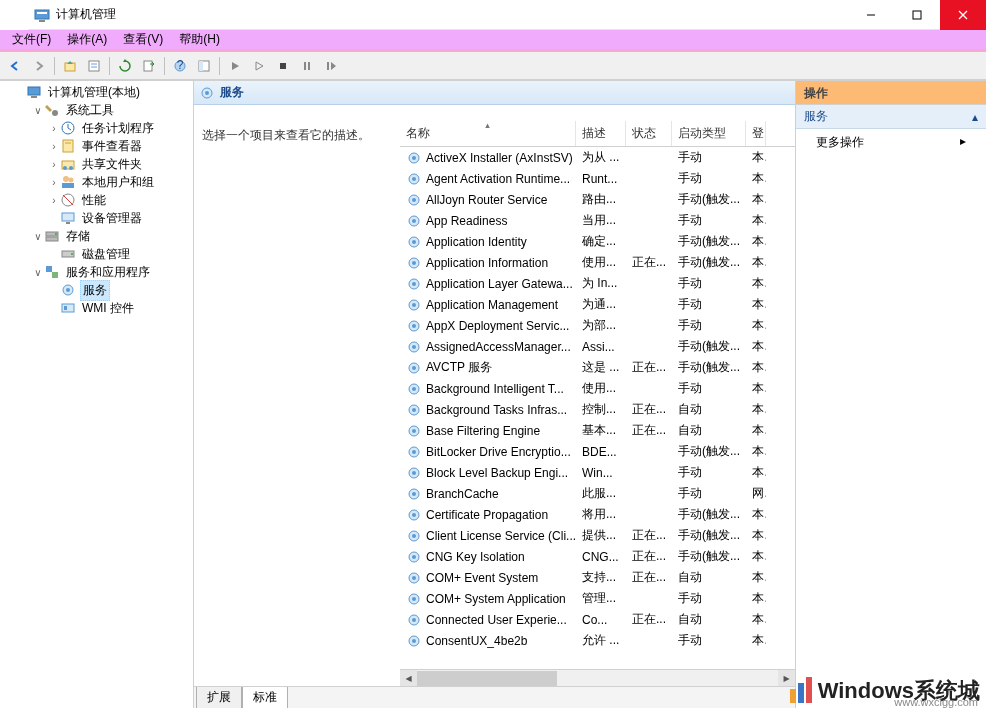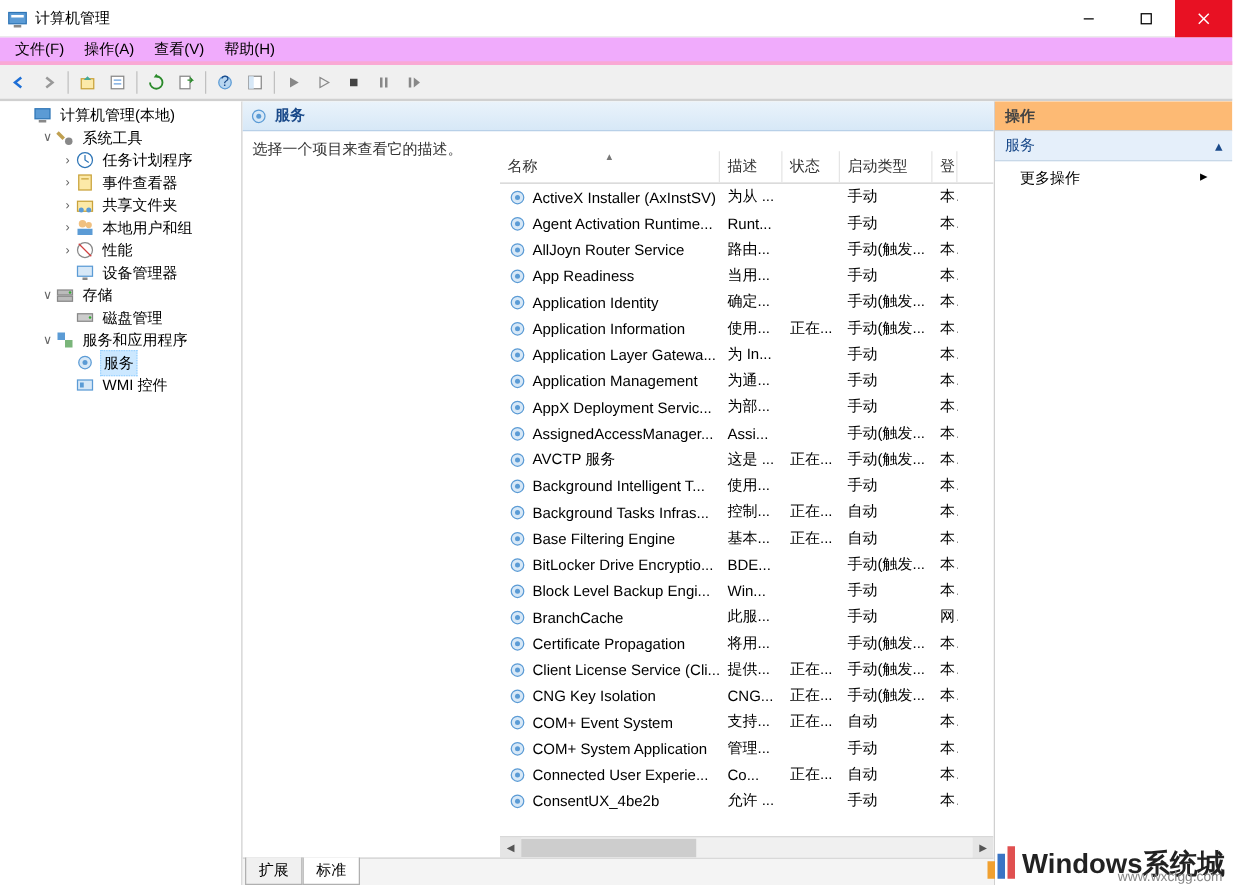--- a/index.html
+++ b/index.html
@@ -1,19 +1,19 @@
 <!DOCTYPE html>
 <html><head>
 <meta charset="utf-8">
 <style>
 * { box-sizing: border-box; margin: 0; padding: 0; font-family: "Microsoft YaHei", "Segoe UI", sans-serif; font-size: 12px; }
 body { width: 986px; height: 708px; background: #fff; display: flex; flex-direction: column; overflow: hidden; position: relative; }
 
 
-.titlebar { height: 30px; background: #fff; display: flex; align-items: center; padding-left: 6px; border-bottom: 1px solid #e5e5e5; }
+.titlebar { height: 30px; background: #fff; display: flex; align-items: center; padding-left: 6px; border-bottom: 1px solid #e5e5e5; margin-left: 28px; }
 .titlebar .app-icon { width: 16px; height: 16px; margin-right: 6px; }
 .titlebar .title { flex: 1; color: #000; }
 .titlebar .win-btns { display: flex; }
 .titlebar .win-btn { width: 46px; height: 30px; display: flex; align-items: center; justify-content: center; color: #000; }
 .titlebar .win-btn.close { background: #e81123; color: #fff; }
 
 
 .menubar { height: 22px; background: #f0abfc; display: flex; align-items: center; padding: 0 4px; border-bottom: 3px solid #f9a8d4; }
 .menubar .menu-item { padding: 2px 8px; cursor: default; }
 
@@ -27,41 +27,41 @@
 .tree-pane { width: 194px; background: #fff; border-right: 1px solid #d0d0d0; overflow: auto; padding: 2px 0; }
 .tree-node { display: flex; align-items: center; height: 18px; padding: 1px 0; white-space: nowrap; margin-left: 24px; }
 .tree-node .exp { width: 12px; text-align: center; color: #666; cursor: pointer; font-size: 10px; }
 .tree-node .ticon { width: 16px; height: 16px; margin-right: 4px; display: flex; align-items: center; justify-content: center; }
 .tree-node .tlabel { cursor: default; padding: 1px 2px; }
 .tree-node.selected .tlabel { background: #cce8ff; border: 1px dotted #99d1ff; }
 
 .center-pane { flex: 1; display: flex; flex-direction: column; border-right: 1px solid #d0d0d0; overflow: hidden; }
 .center-header { height: 24px; background: linear-gradient(#eaf3fb,#d7e8f7); border-bottom: 1px solid #b8d0e8; display: flex; align-items: center; padding: 0 6px; gap: 6px; }
 .center-body { flex: 1; display: flex; overflow: hidden; }
-.desc-col { width: 206px; padding: 6px 8px; color: #333; }
+.desc-col { width: 206px; padding: 22px 8px; color: #333; }
 .list-col { flex: 1; display: flex; flex-direction: column; overflow: hidden; }
 .list-header { display: flex; border-bottom: 1px solid #d0d0d0; background: #fff; margin-top: 16px; }
 .list-header .col { padding: 4px 6px; border-right: 1px solid #e5e5e5; color: #333; cursor: default; position: relative; }
 .list-header .col.sort::after { content: "▴"; font-size: 9px; color: #777; position: absolute; left: 50%; top: -1px; transform: translateX(-50%); }
 .list-rows { flex: 1; overflow-y: auto; overflow-x: auto; }
 .row { display: flex; height: 21px; align-items: center; }
 .row .cell { padding: 0 6px; white-space: nowrap; overflow: hidden; text-overflow: ellipsis; }
 .row .svc-icon { width: 16px; height: 16px; margin-right: 4px; flex-shrink: 0; }
 .col-name { width: 176px; display: flex; align-items: center; }
 .col-desc { width: 50px; }
 .col-status { width: 46px; }
 .col-startup { width: 74px; }
 .col-logon { width: 20px; }
 
 .hscroll { height: 17px; background: #f0f0f0; border-top: 1px solid #d0d0d0; display: flex; align-items: center; }
 .hscroll .arrow { width: 17px; height: 17px; background: #e5e5e5; display: flex; align-items: center; justify-content: center; font-size: 8px; color: #555; }
 .hscroll .track { flex: 1; height: 17px; background: #f0f0f0; position: relative; }
 .hscroll .thumb { position: absolute; left: 0; width: 140px; height: 15px; top: 1px; background: #cdcdcd; }
 
-.tabs { height: 22px; display: flex; align-items: flex-end; padding-left: 2px; border-top:1px solid #d0d0d0; background:#f4f4f4;}
+.tabs { height: 22px; display: flex; align-items: center; padding-left: 2px; border-top:1px solid #d0d0d0; background:#f4f4f4;}
 .tabs .tab { padding: 2px 10px; border: 1px solid #b0b0b0; border-top: none; background: #fff; margin-right: 0px; font-size:12px; }
 .tabs .tab.inactive { background:#f0f0f0; }
 
 .actions-pane { width: 190px; background: #fff; }
 .actions-header { height: 24px; background: #fdba74; border-bottom: 1px solid #d0d0d0; padding: 4px 8px; font-weight: bold; color: #444; }
 .actions-sub { background: #e5effa; padding: 3px 8px; display: flex; align-items: center; justify-content: space-between; border-bottom: 1px solid #c8d8e8; color:#1a4a8a; }
 .actions-item { padding: 5px 20px; cursor: default; display:flex; justify-content:space-between; }
 
 
 .watermark { position: absolute; right: 6px; bottom: 2px; display: flex; align-items: center; gap: 4px; }

